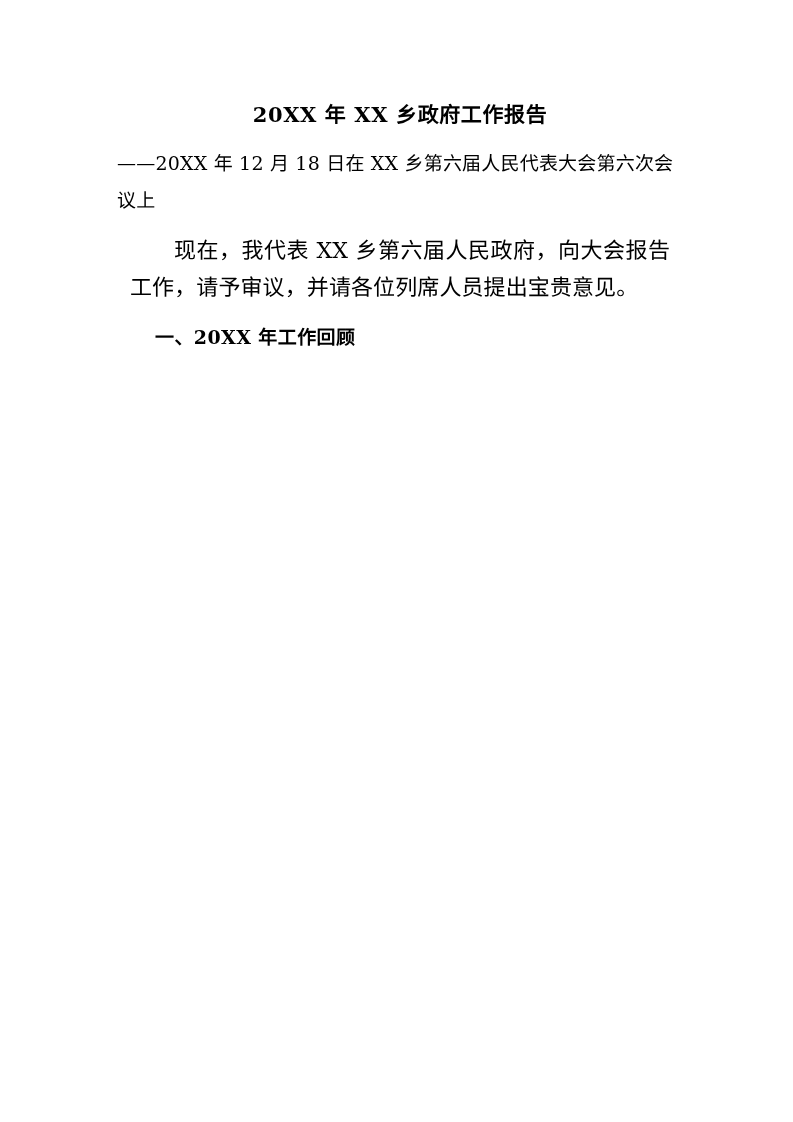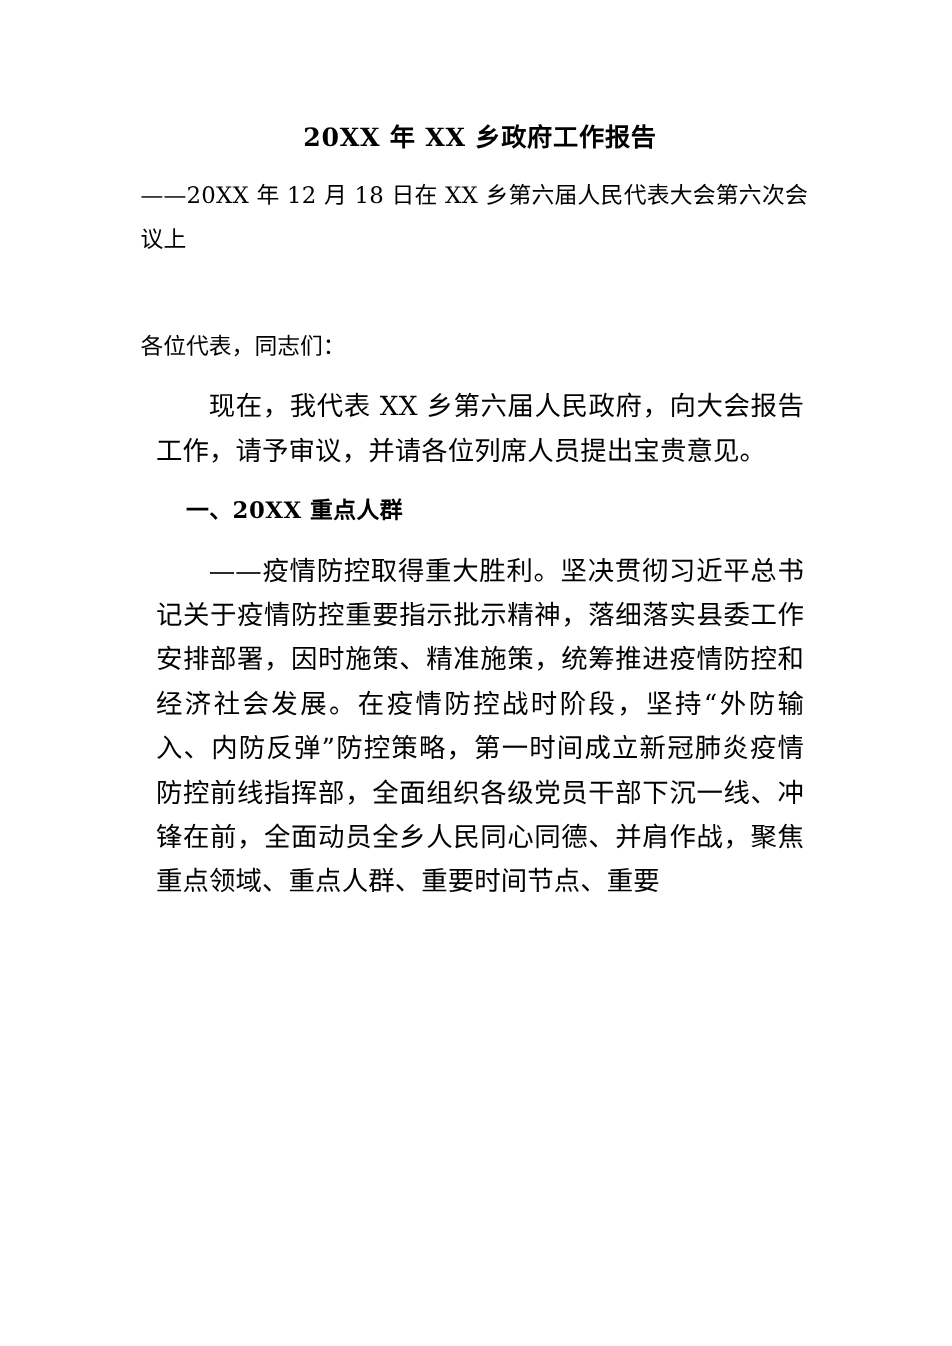--- a/index.html
+++ b/index.html
@@ -85,23 +85,21 @@
 </head>
 <body>
 
 <div class="page">
   <div class="content">
 
     <h1 class="doc-title">20XX 年 XX 乡政府工作报告</h1>
 
     <p class="doc-subtitle">——20XX 年 12 月 18 日在 XX 乡第六届人民代表大会第六次会议上</p>
 
-    <p class="salutation">各位代表，同志们：</p>
 
     <p class="body-para">现在，我代表 XX 乡第六届人民政府，向大会报告工作，请予审议，并请各位列席人员提出宝贵意见。</p>
 
-    <h2 class="section-heading">一、20XX 重点人群</h2>
+    <h2 class="section-heading">一、20XX 年工作回顾</h2>
 
 
-    <p class="body-para">——疫情防控取得重大胜利。坚决贯彻习近平总书记关于疫情防控重要指示批示精神，落细落实县委工作安排部署，因时施策、精准施策，统筹推进疫情防控和经济社会发展。在疫情防控战时阶段，坚持“外防输入、内防反弹”防控策略，第一时间成立新冠肺炎疫情防控前线指挥部，全面组织各级党员干部下沉一线、冲锋在前，全面动员全乡人民同心同德、并肩作战，聚焦重点领域、重点人群、重要时间节点、重要</p>
 
   </div>
 </div>
 
 </body></html>

